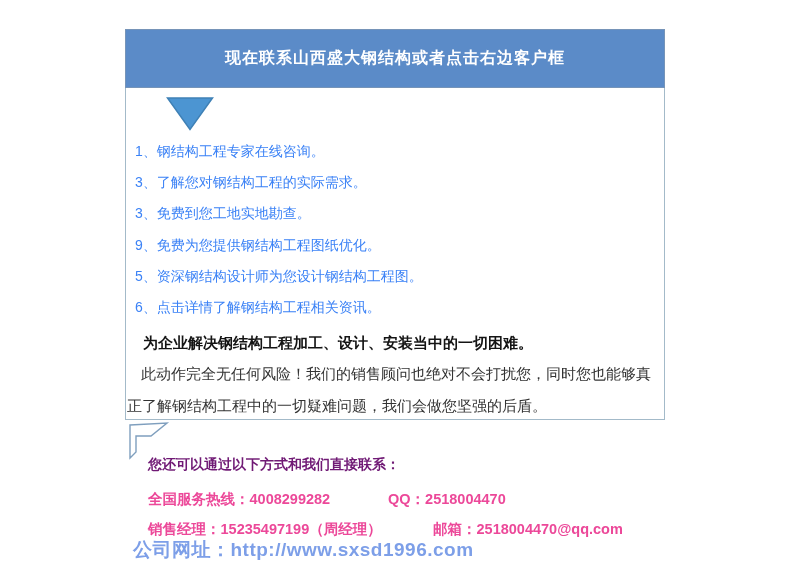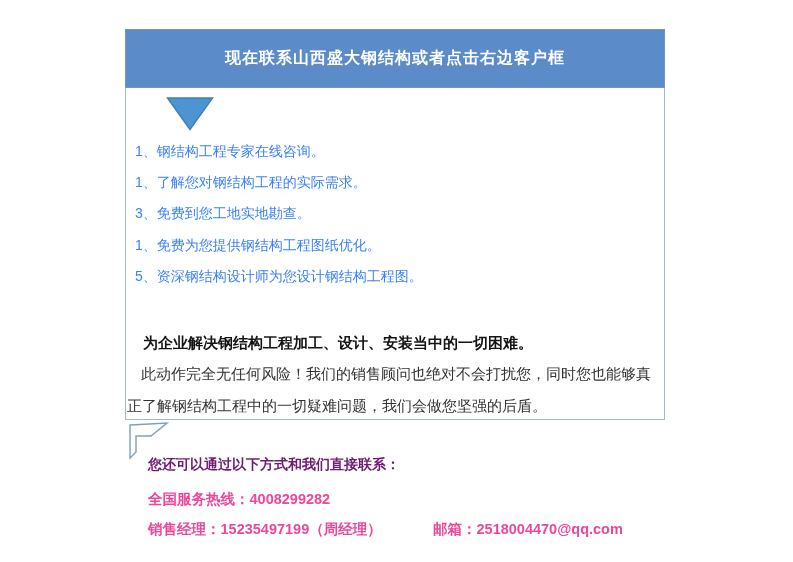--- a/index.html
+++ b/index.html
@@ -46,41 +46,48 @@
     <span class="title">现在联系山西盛大钢结构或者点击右边客户框</span>
   </div>
 
   <div class="info-box"></div>
 
   <svg class="tri" viewBox="0 0 48 34">
     <polygon points="1.5,1 46.5,1 24,32.5" fill="#4c95d2" stroke="#3f81b6" stroke-width="1.5"></polygon>
   </svg>
 
   <div class="line list-item" style="top:143px">1、钢结构工程专家在线咨询。</div>
-  <div class="line list-item" style="top:174px">1、了解您对钢结构工程的实际需求。</div>
+  <div class="line list-item" style="top:174px">3、了解您对钢结构工程的实际需求。</div>
   <div class="line list-item" style="top:205px">3、免费到您工地实地勘查。</div>
-  <div class="line list-item" style="top:237px">1、免费为您提供钢结构工程图纸优化。</div>
+  <div class="line list-item" style="top:237px">9、免费为您提供钢结构工程图纸优化。</div>
   <div class="line list-item" style="top:268px">5、资深钢结构设计师为您设计钢结构工程图。</div>
+  <div class="line list-item" style="top:299px">6、点击详情了解钢结构工程相关资讯。</div>
 
   <div class="line highlight" style="top:334px">为企业解决钢结构工程加工、设计、安装当中的一切困难。</div>
 
   <div class="line para" style="left:141px;top:365px">此动作完全无任何风险！我们的销售顾问也绝对不会打扰您，同时您也能够真</div>
   <div class="line para" style="left:127px;top:397px">正了解钢结构工程中的一切疑难问题，我们会做您坚强的后盾。</div>
 
   <svg class="flag" viewBox="0 0 46 40">
     <polygon points="4,5 41,3 25,16 10,16 10,32 4,38" fill="#ffffff" stroke="#7f9fbe" stroke-width="1.4" stroke-linejoin="miter"></polygon>
   </svg>
 
   <div class="line lead">您还可以通过以下方式和我们直接联系：</div>
 
   <div class="line navy" style="left:148px;top:490px">
     <span>全国服务热线：</span><span>4008299282</span>
   </div>
+  <div class="line navy" style="left:388px;top:490px">
+    <span>QQ：</span><span>2518004470</span>
+  </div>
 
   <div class="line navy" style="left:148px;top:520px">
     <span>销售经理：</span><span>15235497199（周经理）</span>
   </div>
   <div class="line navy" style="left:433px;top:520px">
     <span>邮箱：</span><span>2518004470@qq.com</span>
   </div>
 
+  <div class="line website">
+    <span>公司网址：</span><a href="#">http://www.sxsd1996.com</a>
+  </div>
 
 </div>
 
 </body></html>

